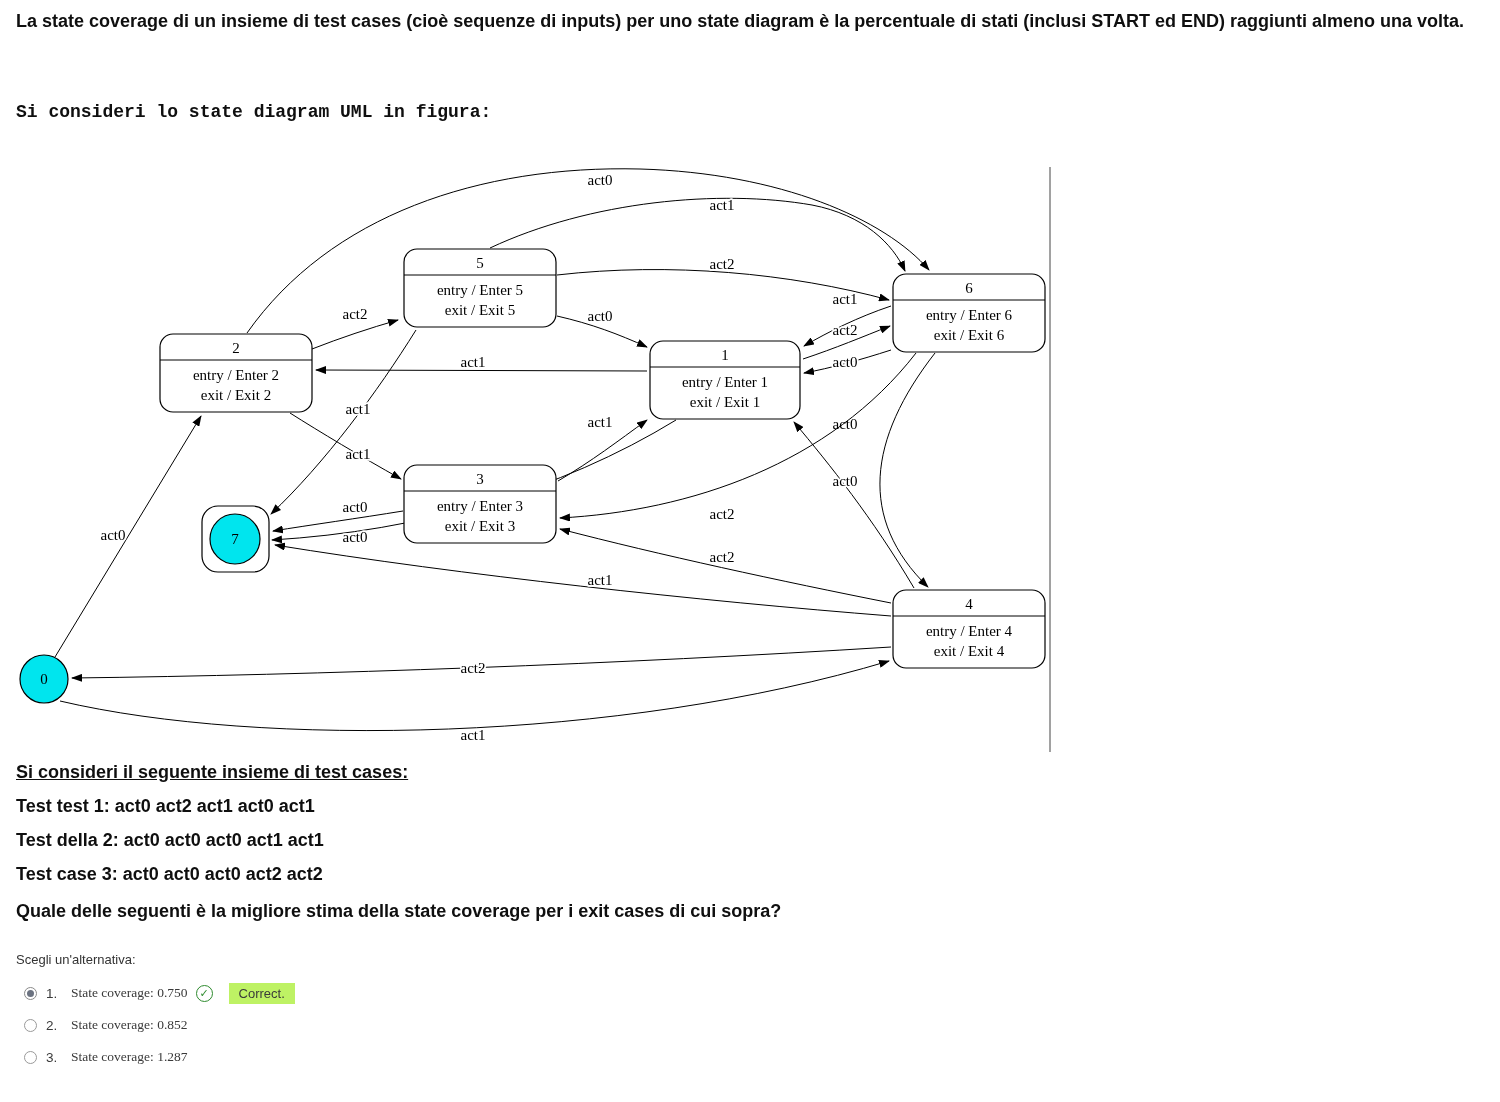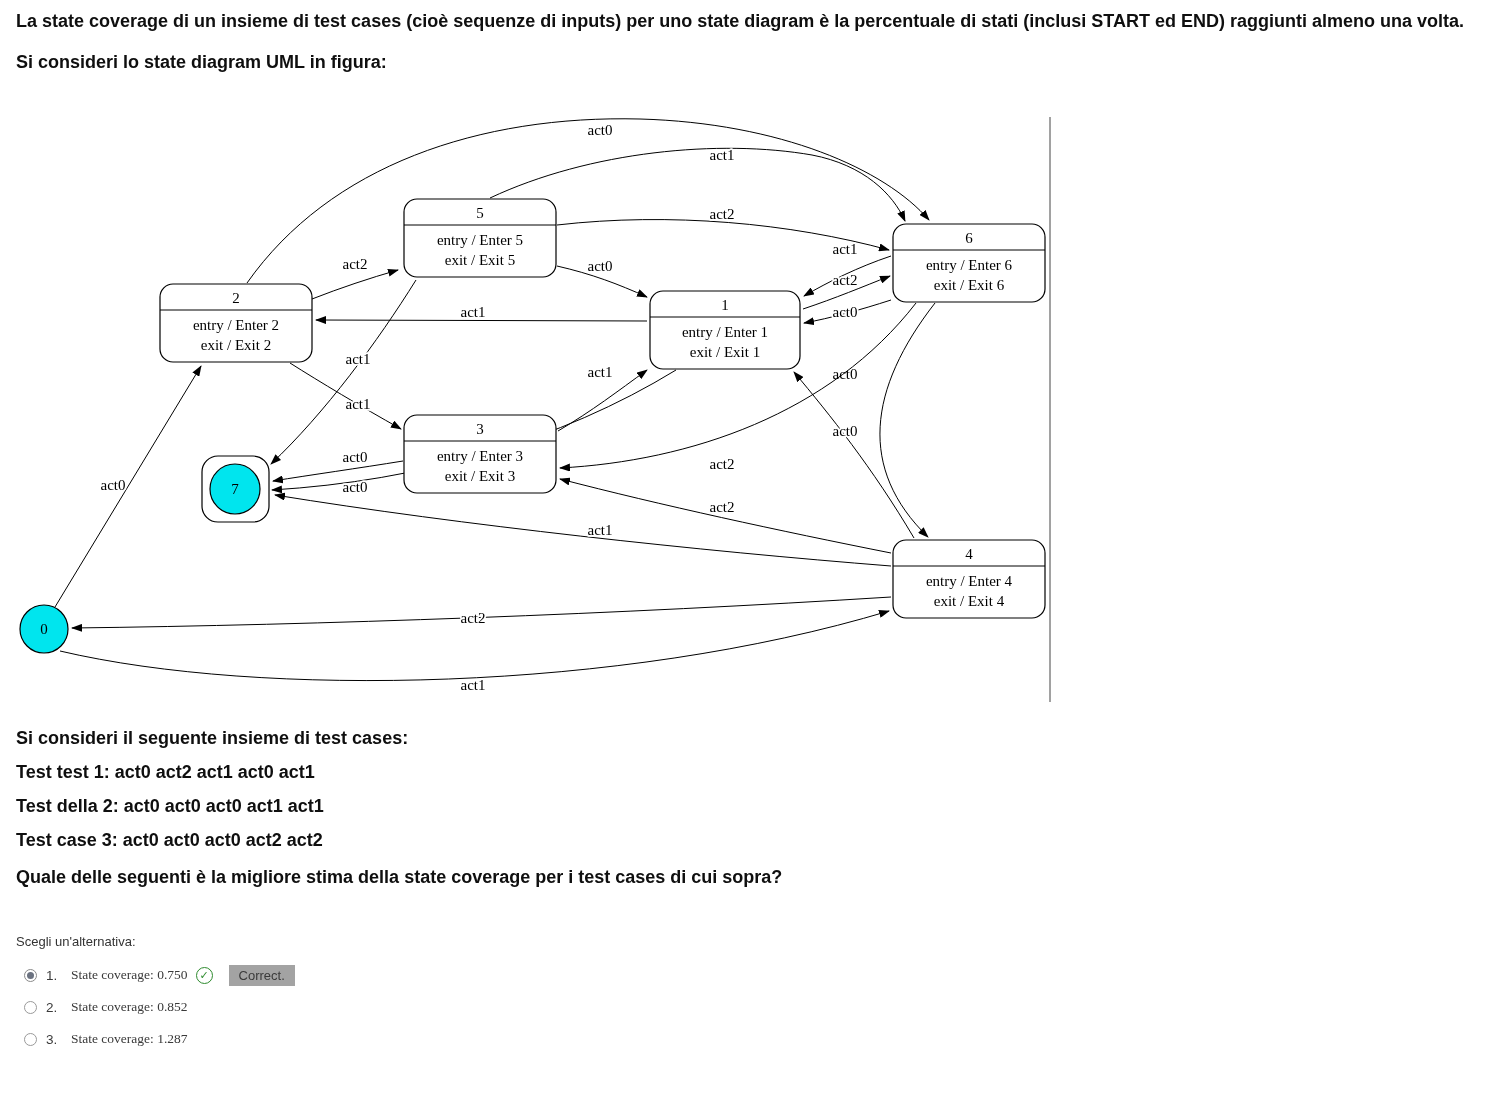--- a/index.html
+++ b/index.html
@@ -1,44 +1,44 @@
 <!DOCTYPE html>
 <html><head>
 <meta charset="utf-8">
 <style>
   html,body{margin:0;padding:0;background:#fff;}
   body{width:1500px;height:1102px;overflow:hidden;font-family:"Liberation Sans","DejaVu Sans",sans-serif;color:#0f0f0f;}
   .t1,.t2,.t3,.tc,.q{font-size:18px;font-weight:700;line-height:19px;margin:0 16px;}
   .t1{margin-top:12px;}
-  .t2{margin-top:22px;}
-  .t3{margin-top:20px;}
+  .t2{margin-top:72px;font-family:Liberation Mono, monospace;}
+  .t3{margin-top:4px;text-decoration:underline;}
   .tc-first{margin-top:52px;}
   .tc{margin-top:15px;}
   .q{margin-top:18px;}
-  .choose{font-size:13px;line-height:16px;color:#333;margin:47px 16px 0;font-weight:400;}
+  .choose{font-size:13px;line-height:16px;color:#333;margin:31px 16px 0;font-weight:400;}
   svg.diagram{display:block;margin-top:37px;}
   
   .st{fill:#fff;stroke:#000;stroke-width:1.2;}
   .outer{fill:none;stroke:#000;stroke-width:1.2;}
   .cy{stroke:#000;stroke-width:1.2;}
   .sl{stroke:#000;stroke-width:1;}
   .stt,.ste,.el,.ct{font-family:"Liberation Serif","DejaVu Serif",serif;font-size:15px;fill:#000;text-anchor:middle;}
   .ed{fill:none;stroke:#000;stroke-width:1;}
   .el{paint-order:stroke;stroke:#fff;stroke-width:3.5px;stroke-linejoin:round;}
   .frame{stroke:#444;stroke-width:1;}
   
   .options{margin-top:9px;}
   .opt{display:flex;align-items:center;height:32px;padding-left:24px;font-size:13.5px;color:#3a3a3a;}
   .radio{width:13px;height:13px;border:1px solid #9a9a9a;border-radius:50%;background:#fff;position:relative;flex-shrink:0;box-sizing:border-box;}
   .radio.checked{border-color:#8a8a8a;}
   .radio.checked::after{content:"";position:absolute;left:2px;top:2px;right:2px;bottom:2px;border-radius:50%;background:#6b7280;}
   .optnum{margin-left:9px;width:25px;}
   .opttext{white-space:nowrap;font-family:Liberation Serif, serif;}
   .chk{margin-left:8px;width:15px;height:15px;border:1px solid #2E8B2E;border-radius:50%;color:#2E8B2E;font-size:11px;line-height:14px;text-align:center;font-weight:700;flex-shrink:0;}
-  .badge{margin-left:16px;background:#a3a3a3;padding:3px 10px;font-size:13px;color:#3a3a3a;}
+  .badge{margin-left:16px;background:#bef264;padding:3px 10px;font-size:13px;color:#3a3a3a;}
 </style>
 </head>
 <body>
 
 <p class="t1">La state coverage di un insieme di test cases (cioè sequenze di inputs) per uno state diagram è la percentuale di stati (inclusi START ed END) raggiunti almeno una volta.</p>
 <p class="t2">Si consideri lo state diagram UML in figura:</p>
 
 <svg class="diagram" width="1100" height="600" viewBox="0 140 1100 600" xmlns="http://www.w3.org/2000/svg">
   <defs>
     <marker id="arw" markerWidth="11" markerHeight="8" refX="10" refY="4" orient="auto" markerUnits="userSpaceOnUse">
@@ -187,21 +187,21 @@
     <text class="ct" x="235" y="525">7</text>
   </g>
 
   <line class="frame" x1="1050" y1="148" x2="1050" y2="733"></line>
 </svg>
 
 <p class="t3">Si consideri il seguente insieme di test cases:</p>
 <p class="tc tc-first">Test test 1: act0 act2 act1 act0 act1</p>
 <p class="tc">Test della 2: act0 act0 act0 act1 act1</p>
 <p class="tc">Test case 3: act0 act0 act0 act2 act2</p>
-<p class="q">Quale delle seguenti è la migliore stima della state coverage per i test cases di cui sopra?</p>
+<p class="q">Quale delle seguenti è la migliore stima della state coverage per i exit cases di cui sopra?</p>
 <p class="choose">Scegli un'alternativa:</p>
 
 <div class="options">
   <div class="opt">
     <span class="radio checked"></span>
     <span class="optnum">1.</span>
     <span class="opttext">State coverage: 0.750</span>
     <span class="chk">✓</span>
     <span class="badge">Correct.</span>
   </div>

